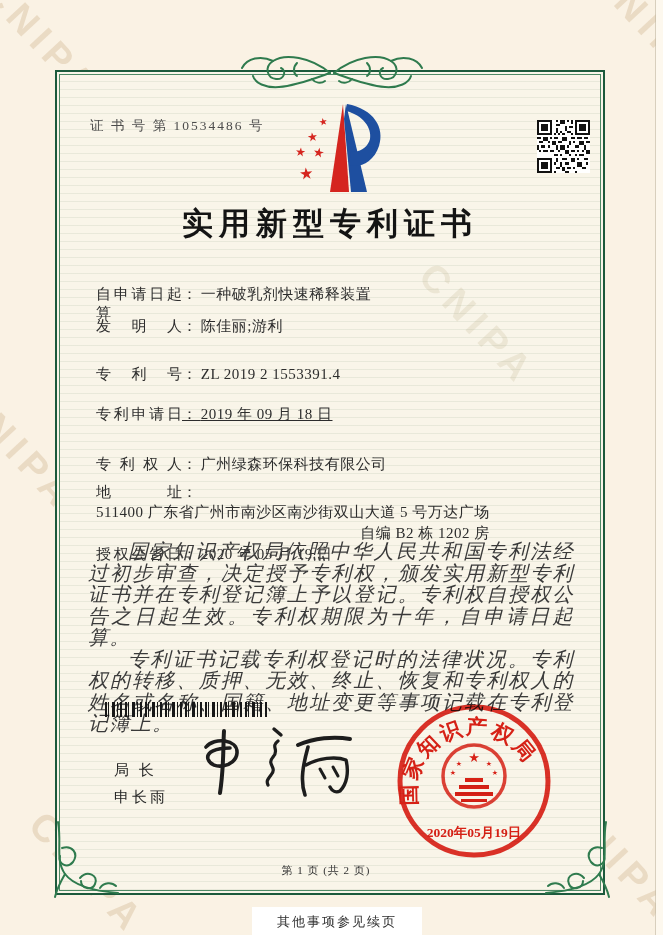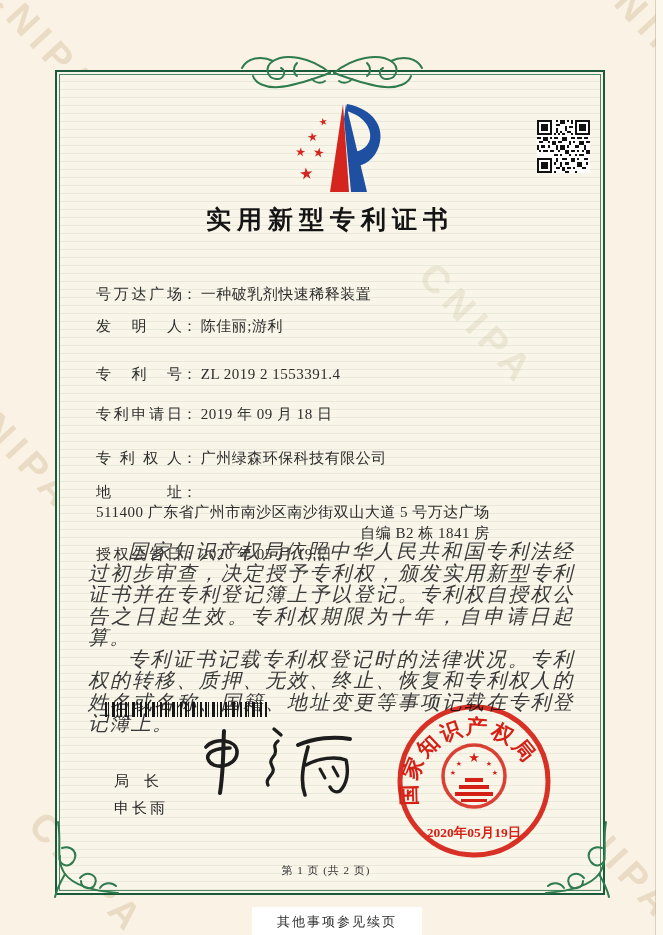--- a/index.html
+++ b/index.html
@@ -22,42 +22,42 @@
   
   .orn-top{position:absolute;left:237px;top:49px;width:190px;height:44px;}
   .orn-bl{position:absolute;left:52px;top:820px;width:70px;height:78px;}
   .orn-br{position:absolute;left:542px;top:820px;width:70px;height:78px;transform:scaleX(-1);}
   .orn path{stroke:#2f7b4e;fill:none;stroke-width:2;stroke-linecap:round;}
   
   .cert-no{position:absolute;left:30px;top:42px;font-size:13.5px;letter-spacing:2px;color:#4c4c4c;}
   .qr{position:absolute;left:477px;top:45px;width:53px;height:53px;}
   .logo{position:absolute;left:226px;top:26px;width:100px;height:100px;}
   .title{position:absolute;left:0;right:0;top:128px;text-align:center;
-         font-size:25px;font-weight:bold;letter-spacing:6px;color:#141414;}
+         font-size:31px;font-weight:bold;letter-spacing:6px;color:#141414;}
   
   .fields{position:absolute;left:36px;right:26px;top:210px;}
   .frow{position:absolute;left:0;right:0;}
   .flabel{display:inline-block;width:86px;text-align:justify;text-align-last:justify;vertical-align:top;}
   .fval{letter-spacing:0.5px;text-align:right;}
   .pre{white-space:pre-line;display:inline-block;vertical-align:top;line-height:21px;}
   .grant2{position:absolute;left:248px;top:0;}
   
   .legal{position:absolute;left:28px;right:26px;top:466px;
          font-style:italic;font-size:20px;line-height:21.5px;letter-spacing:1.4px;color:#3a3a3a;}
   .legal p{margin:0;text-indent:2em;text-align:justify;}
   
   .barcode{position:absolute;left:45px;top:627px;width:163px;height:15px;
     background:repeating-linear-gradient(90deg,
       #171717 0 2px,transparent 2px 3px,
       #171717 3px 4px,transparent 4px 7px,
       #171717 7px 10px,transparent 10px 12px,
       #171717 12px 13px,transparent 13px 15px,
       #171717 15px 17px,transparent 17px 20px);}
-  .director{position:absolute;left:54px;top:682px;font-family:Liberation Mono, monospace;
-            font-size:15px;color:#262626;letter-spacing:3px;line-height:27px;margin-top:12px;}
+  .director{position:absolute;left:54px;top:682px;font-family:Liberation Serif, serif;
+            font-size:15px;color:#262626;letter-spacing:3px;line-height:27px;}
   .sig{position:absolute;left:126px;top:648px;width:180px;height:88px;}
   .seal{position:absolute;left:335px;top:627px;width:158px;height:158px;mix-blend-mode:multiply;}
   .pageinfo{position:absolute;left:0;right:8px;top:788px;text-align:center;font-size:11px;
             letter-spacing:1px;color:#333;}
   .cont-box{position:absolute;left:252px;top:907px;width:170px;height:44px;background:#ffffff;
             text-align:center;line-height:30px;font-size:13px;letter-spacing:2px;color:#2f2f2f;}
 </style>
 </head>
 <body>
 
@@ -71,20 +71,21 @@
   <div class="edge-r2"></div>
   <div class="edge-r"></div>
 
   <div class="frame">
     <div class="frame-inner"></div>
 
     <div class="content">
 
       <div class="wm inner" style="left:342px;top:228px;">CNIPA</div>
 
+      <div class="cert-no">证 书 号 第 10534486 号</div>
 
       <svg class="qr" viewBox="0 0 25 25" shape-rendering="crispEdges">
         <rect x="0" y="0" width="25" height="25" fill="#ffffff"></rect>
         <g fill="#111111">
           <rect x="0" y="0" width="7" height="7"></rect>
             <rect x="18" y="0" width="7" height="7"></rect>
             <rect x="0" y="18" width="7" height="7"></rect>
           <rect x="1" y="1" width="5" height="5" fill="#ffffff"></rect>
             <rect x="19" y="1" width="5" height="5" fill="#ffffff"></rect>
             <rect x="1" y="19" width="5" height="5" fill="#ffffff"></rect>
@@ -105,43 +106,43 @@
           <text x="14" y="55" font-size="12" transform="rotate(6 14 55)">★</text>
           <text x="32" y="56" font-size="13" transform="rotate(10 32 56)">★</text>
           <text x="21" y="78" font-size="16" transform="rotate(-6 21 78)">★</text>
         </g>
       </svg>
 
       <div class="title">实用新型专利证书</div>
 
       <div class="fields">
         <div class="frow" style="top:0;">
-          <span class="flabel">号万达广场</span><span>：</span>
+          <span class="flabel">自申请日起算</span><span>：</span>
           <span class="fval">一种破乳剂快速稀释装置</span>
         </div>
         <div class="frow" style="top:32px;">
           <span class="flabel">发明人</span><span>：</span>
           <span class="fval">陈佳丽;游利</span>
         </div>
         <div class="frow" style="top:80px;font-family:Liberation Serif, serif;">
           <span class="flabel">专利号</span><span>：</span>
           <span class="fval">ZL 2019 2 1553391.4</span>
         </div>
-        <div class="frow" style="top:120px;">
+        <div class="frow" style="top:120px;text-decoration:underline;">
           <span class="flabel">专利申请日</span><span>：</span>
           <span class="fval">2019 年 09 月 18 日</span>
         </div>
-        <div class="frow" style="top:164px;">
+        <div class="frow" style="top:170px;">
           <span class="flabel">专利权人</span><span>：</span>
           <span class="fval">广州绿森环保科技有限公司</span>
         </div>
         <div class="frow" style="top:198px;">
           <span class="flabel">地址</span><span>：</span>
           <span class="fval pre">511400 广东省广州市南沙区南沙街双山大道 5 号万达广场
-自编 B2 栋 1841 房</span>
+自编 B2 栋 1202 房</span>
         </div>
         <div class="frow" style="top:240px;margin-top:20px;">
           <span class="flabel">授权公告日</span><span>：</span>
           <span class="fval">2020 年 05 月 19 日</span>
         </div>
       </div>
 
       <div class="legal">
         <p>国家知识产权局依照中华人民共和国专利法经过初步审查，决定授予专利权，颁发实用新型专利证书并在专利登记簿上予以登记。专利权自授权公告之日起生效。专利权期限为十年，自申请日起算。</p>
         <p>专利证书记载专利权登记时的法律状况。专利权的转移、质押、无效、终止、恢复和专利权人的姓名或名称、国籍、地址变更等事项记载在专利登记簿上。</p>

